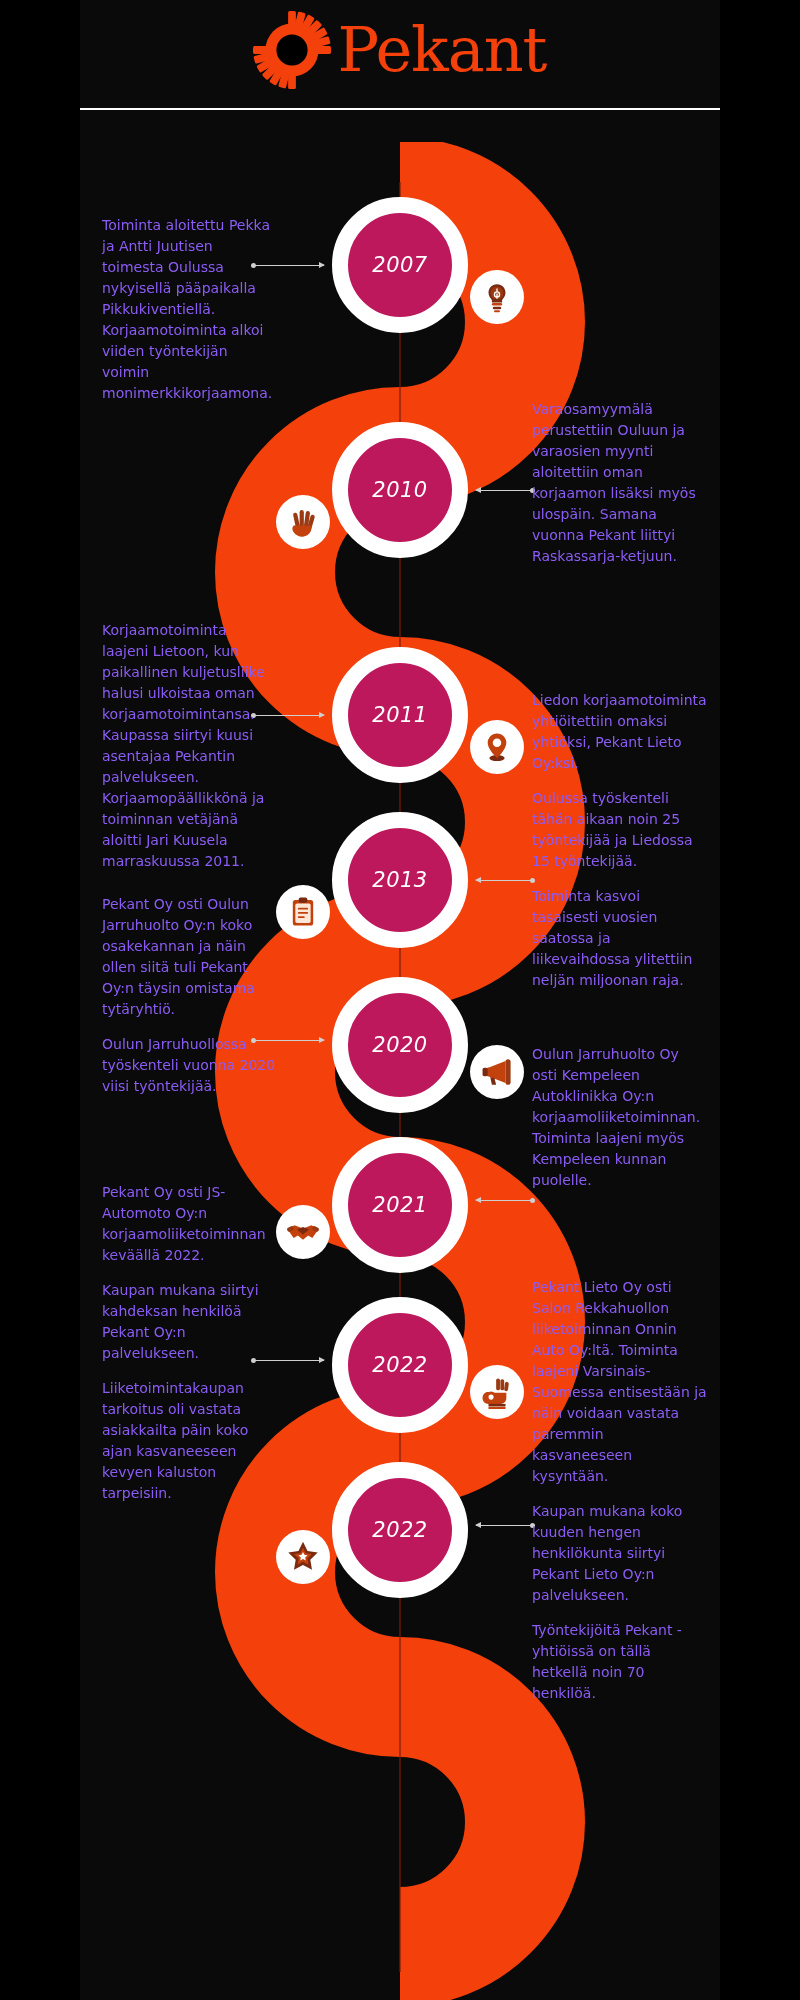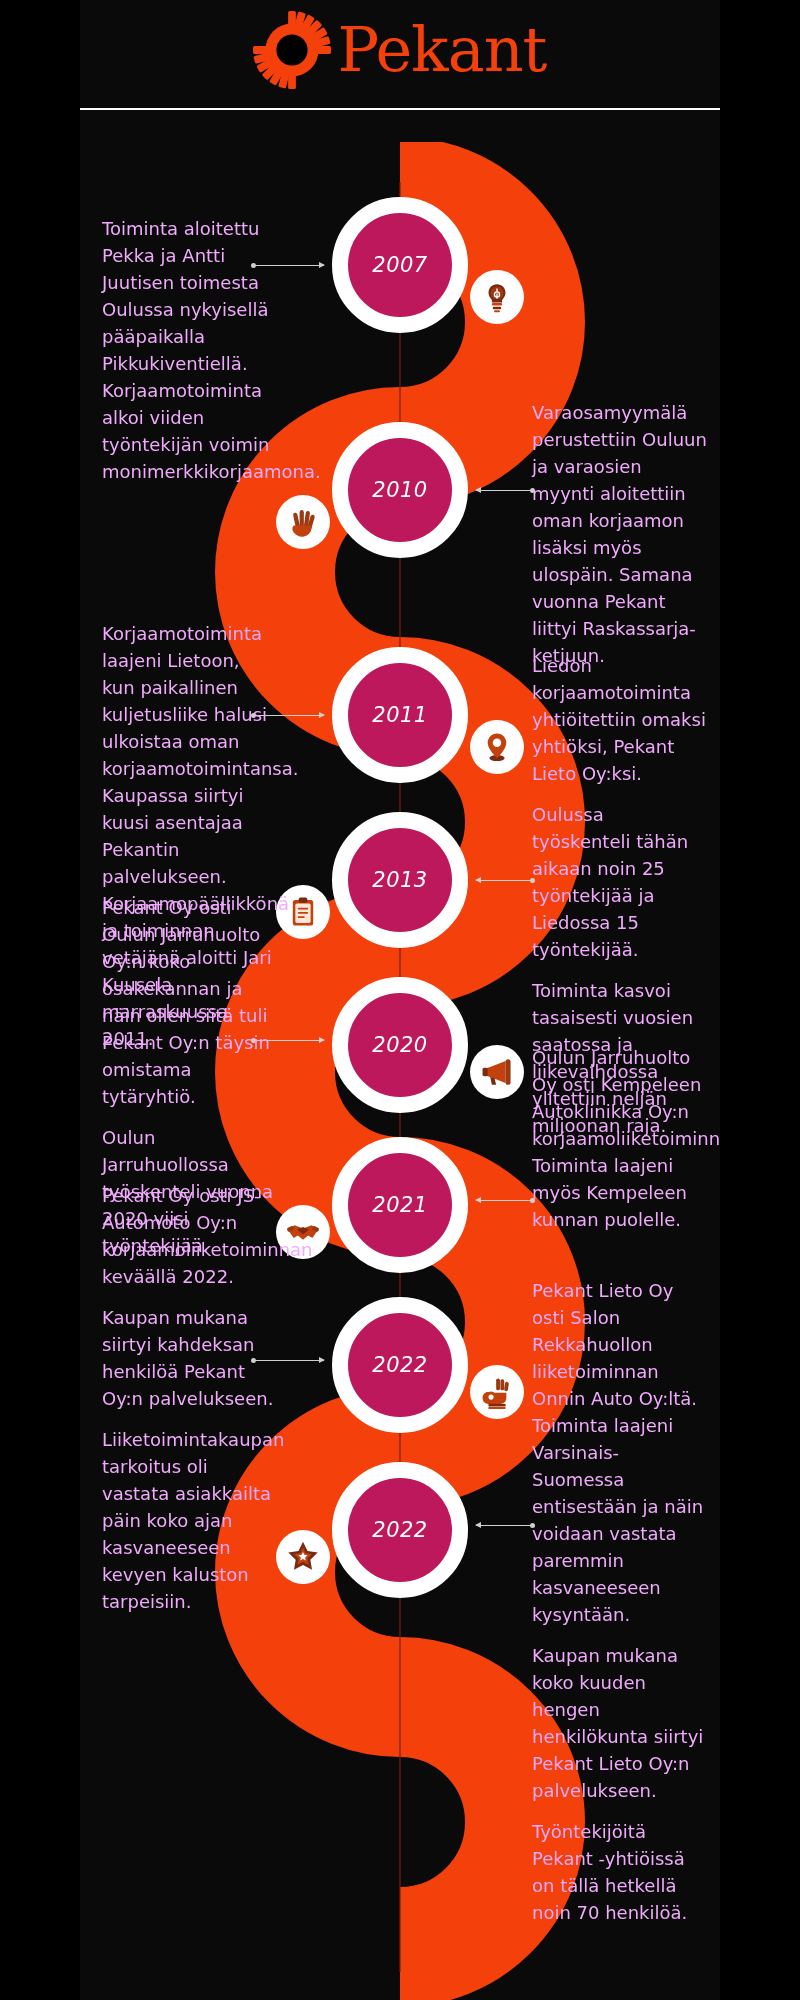--- a/index.html
+++ b/index.html
@@ -32,21 +32,21 @@
   .conn{position:absolute;height:1px;background:#cfcfcf;}
   .conn::before{content:"";position:absolute;width:5px;height:5px;border-radius:50%;
                 background:#cfcfcf;top:-2px;}
   .conn.to-right::before{left:-1px;}
   .conn.to-left::before{right:-1px;}
   .conn .head{position:absolute;top:-3px;width:0;height:0;border-top:3.5px solid transparent;
               border-bottom:3.5px solid transparent;}
   .conn.to-right .head{right:-1px;border-left:6px solid #cfcfcf;}
   .conn.to-left .head{left:-1px;border-right:6px solid #cfcfcf;}
 
-  .txt{position:absolute;font-size:18px;line-height:1.5;color:#f0abfc;}
+  .txt{position:absolute;font-size:14px;line-height:1.5;color:#8b5cf6;}
   .txt.left{left:22px;width:175px;}
   .txt.right{left:452px;width:175px;}
   .txt p{margin:0 0 14px 0;}
   .txt p:last-child{margin-bottom:0;}
 </style>
 </head>
 <body>
 
 <div class="page">
 
@@ -233,21 +233,21 @@
     </div>
 
     <div class="txt right" style="top:257px">
       <p>Varaosamyymälä perustettiin Ouluun ja varaosien myynti aloitettiin oman korjaamon lisäksi myös ulospäin. Samana vuonna Pekant liittyi Raskassarja-ketjuun.</p>
     </div>
 
     <div class="txt left" style="top:478px">
       <p>Korjaamotoiminta laajeni Lietoon, kun paikallinen kuljetusliike halusi ulkoistaa oman korjaamotoimintansa. Kaupassa siirtyi kuusi asentajaa Pekantin palvelukseen. Korjaamopäällikkönä ja toiminnan vetäjänä aloitti Jari Kuusela marraskuussa 2011.</p>
     </div>
 
-    <div class="txt right" style="top:510px">
+    <div class="txt right" style="top:548px">
       <p>Liedon korjaamotoiminta yhtiöitettiin omaksi yhtiöksi, Pekant Lieto Oy:ksi.</p>
       <p>Oulussa työskenteli tähän aikaan noin 25 työntekijää ja Liedossa 15 työntekijää.</p>
       <p>Toiminta kasvoi tasaisesti vuosien saatossa ja liikevaihdossa ylitettiin neljän miljoonan raja.</p>
     </div>
 
     <div class="txt left" style="top:752px">
       <p>Pekant Oy osti Oulun Jarruhuolto Oy:n koko osakekannan ja näin ollen siitä tuli Pekant Oy:n täysin omistama tytäryhtiö.</p>
       <p>Oulun Jarruhuollossa työskenteli vuonna 2020 viisi työntekijää.</p>
     </div>
 

